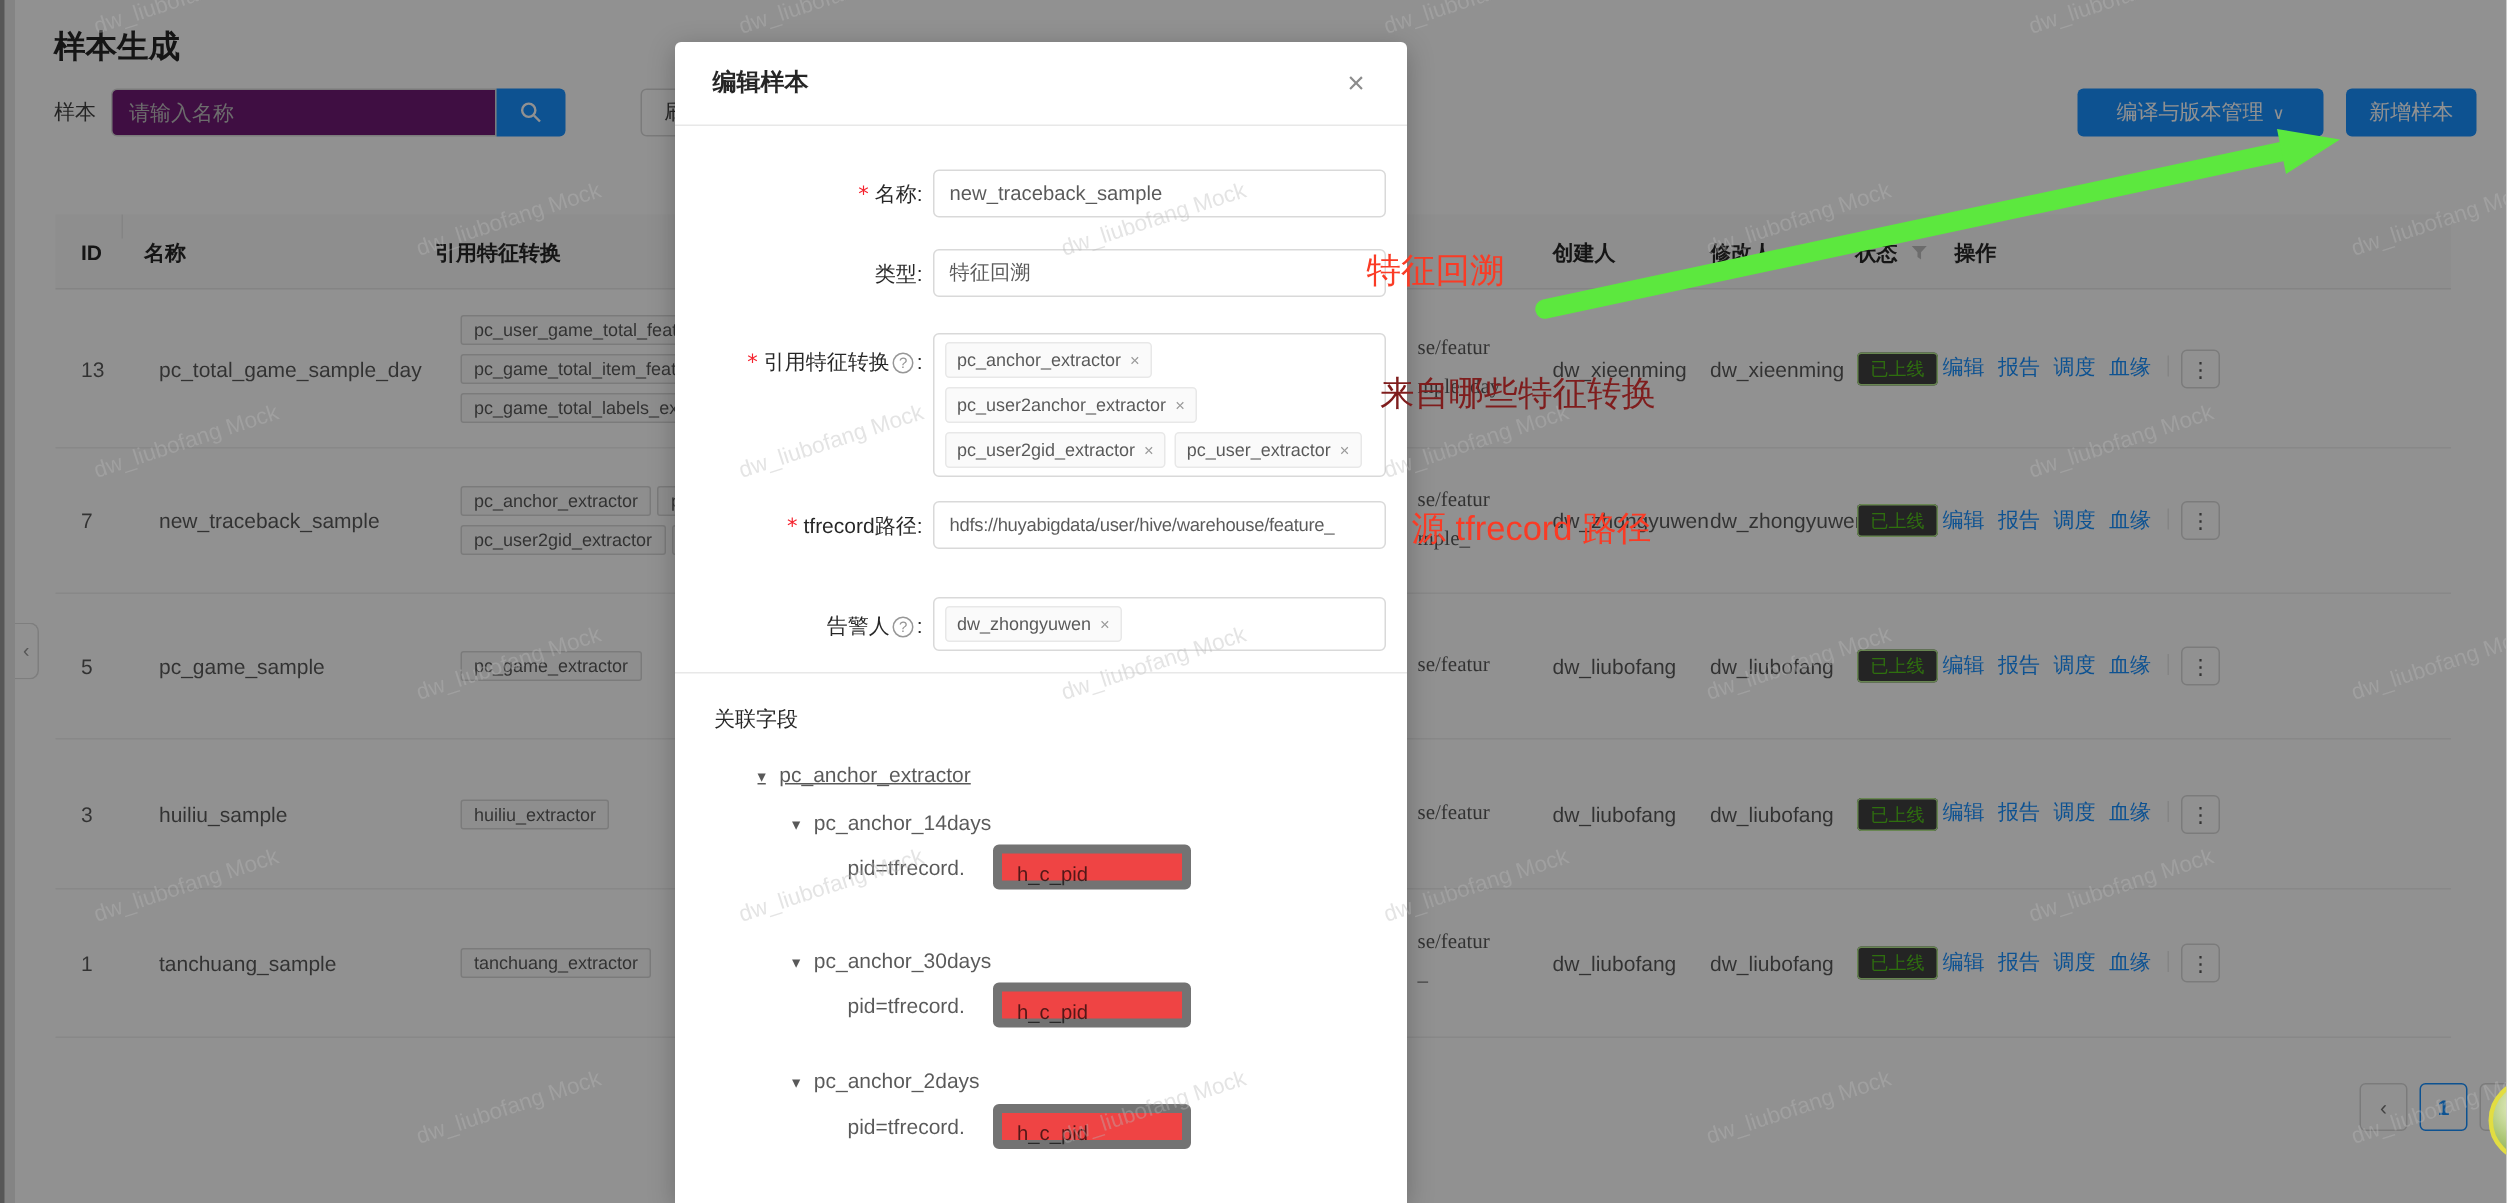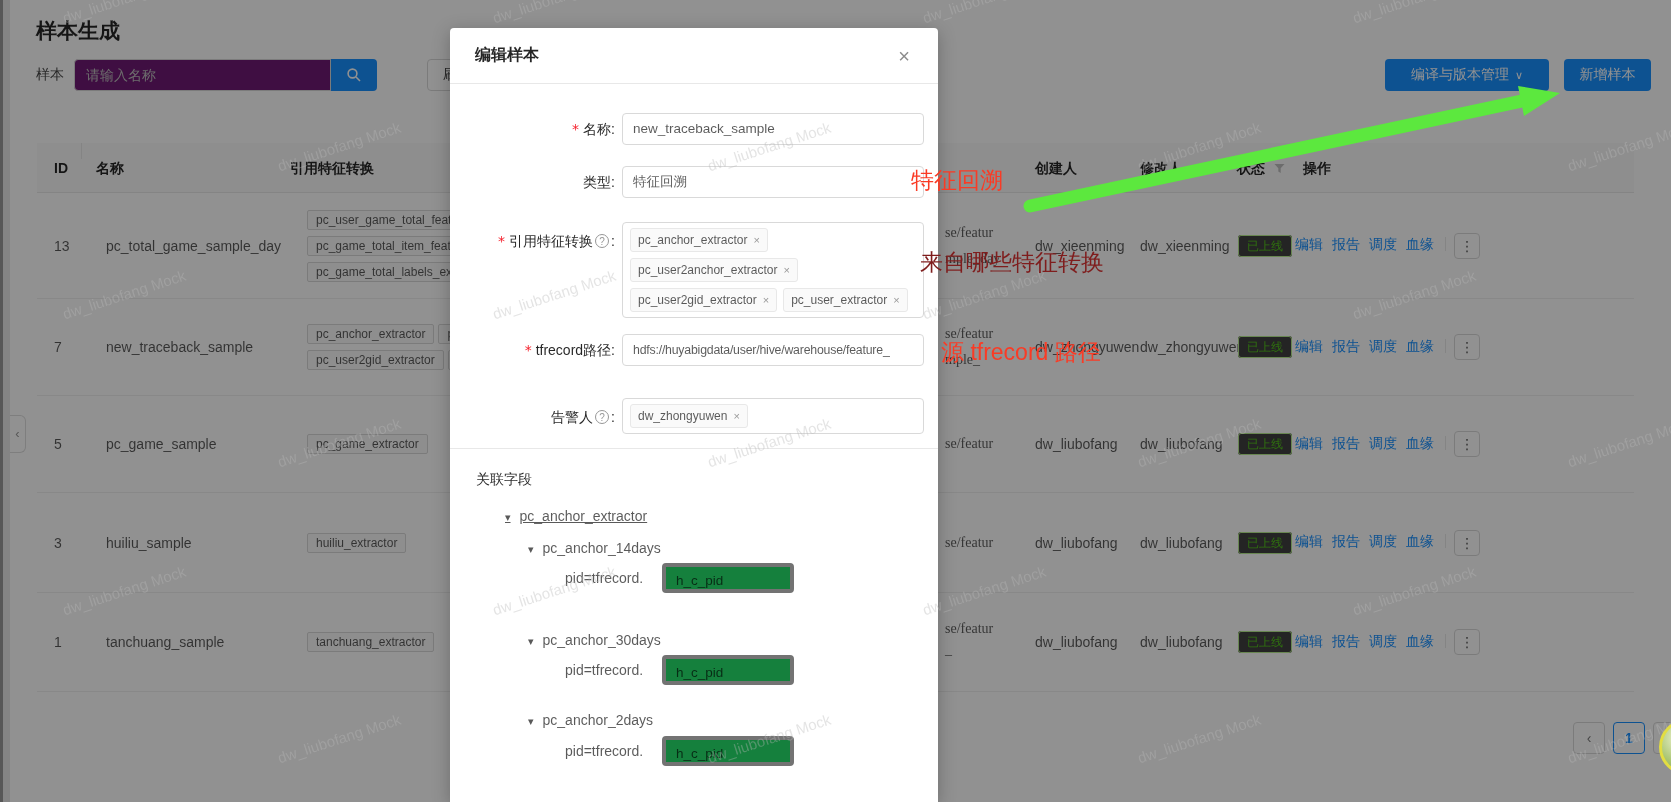--- a/index.html
+++ b/index.html
@@ -66,21 +66,21 @@
   .input { height:32px; border:1px solid #d9d9d9; border-radius:4px; background:#fff; padding:0 10px; font-size:13.5px; color:rgba(0,0,0,.65); line-height:30px; white-space:nowrap; overflow:hidden; }
   .input.small { font-size:12.3px; letter-spacing:-.2px; }
   .selectbox { border:1px solid #d9d9d9; border-radius:4px; background:#fff; padding:2px 4px; }
   .mtag { display:inline-block; font-size:12px; color:rgba(0,0,0,.65); background:#fafafa; border:1px solid #e8e8e8; border-radius:3px; padding:4px 7px; margin:3px; white-space:nowrap; }
   .mtag .x { color:#999; margin-left:6px; font-size:11px; cursor:pointer; }
   .m-div { position:absolute; left:0; width:100%; height:1px; background:#e8e8e8; }
   .sect { position:absolute; left:26px; font-size:14px; color:rgba(0,0,0,.85); }
   .tnode { position:absolute; font-size:14px; color:rgba(0,0,0,.65); white-space:nowrap; }
   .tnode .tcaret { font-size:11px; color:#595959; margin-right:9px; cursor:pointer; }
   .tleaf-label { position:absolute; font-size:14px; color:rgba(0,0,0,.65); line-height:30px; }
-  .tleaf-input { position:absolute; width:132px; height:30px; border:4px solid #737373; border-radius:4px; font-size:13.5px; color:rgba(0,0,0,.65); line-height:28px; padding:0 10px; background:#15803d; }
+  .tleaf-input { position:absolute; width:132px; height:30px; border:6px solid #737373; border-radius:4px; font-size:13.5px; color:rgba(0,0,0,.65); line-height:28px; padding:0 10px; background:#ef4444; }
 
   
   .wm-layer { position:absolute; inset:0; z-index:30; pointer-events:none; overflow:hidden; }
   .wm { position:absolute; font-size:15px; color:rgba(185,185,185,.38); transform:rotate(-18deg); white-space:nowrap; }
   .anno-layer { position:absolute; inset:0; z-index:40; pointer-events:none; }
   .red-note { position:absolute; font-size:23px; color:#fa3b25; white-space:nowrap; }
   .arrow-svg { position:absolute; inset:0; width:100%; height:100%; z-index:39; pointer-events:none; }
   .mascot { position:absolute; left:1659px; top:719px; width:56px; height:56px; border-radius:50%; border:3px solid #e2dd42; background:radial-gradient(circle at 38% 32%, #f2f6d6, #a9c571 55%, #6f8f4d); z-index:41; }
 </style>
 </head>

